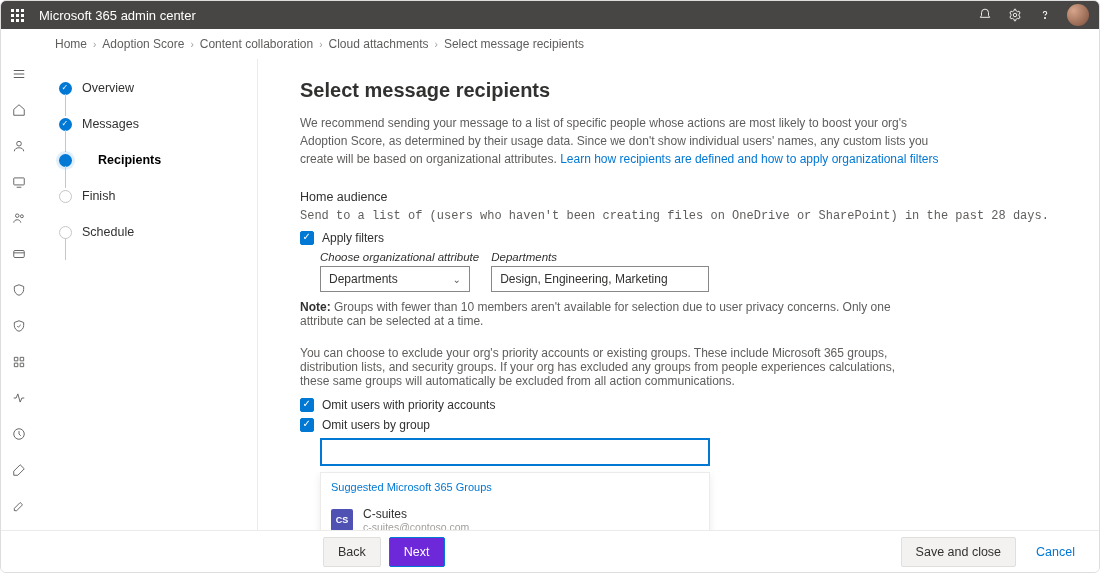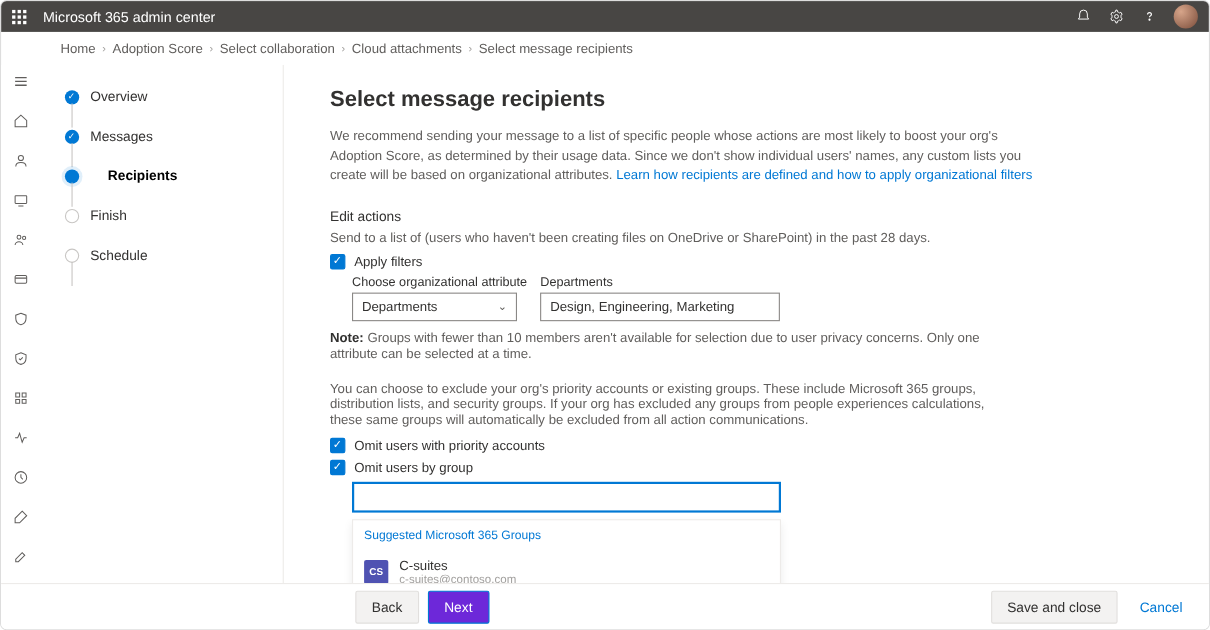--- a/index.html
+++ b/index.html
@@ -37,28 +37,28 @@
   .steps .line { position:absolute; left: 6px; top: 13px; width:1px; height: 22px; background:#c8c6c4; }
   .steps .current-label { font-weight:600; color:#000;padding-left:16px; }
   .steps .wrap { position:relative; }
 
   
   .content { flex:1; padding: 20px 30px 0 42px; border-left:1px solid #edebe9; overflow:hidden; }
   .content h1 { font-size: 20px; font-weight:600; margin-bottom: 12px; }
   .desc { font-size:12px; color:#605e5c; line-height:1.5; max-width: 640px; margin-bottom: 4px; }
   .desc a { color:#0078d4; text-decoration:none; cursor:pointer; }
   .section-label { font-size:12.5px; font-weight:400; margin-top: 22px; margin-bottom:5px; }
-  .subdesc { font-size:12px; color:#605e5c; margin-bottom: 8px; }
+  .subdesc { font-size:12px; color:#605e5c; margin-bottom: 8px; font-family: Liberation Mono, monospace; }
 
   .cb-row { display:flex; align-items:center; margin: 6px 0; font-size:12px; }
   .cb { width:14px; height:14px; border:1px solid #0078d4; background:#0078d4; border-radius:2px; margin-right:8px; position:relative; cursor:pointer; }
   .cb::after { content:"✓"; color:#fff; font-size:10px; position:absolute; top:-1px; left:1.5px; }
 
   .filters-row { display:flex; gap: 12px; margin: 6px 0 6px 20px; }
-  .filters-row .col label { font-size: 11.5px; color:#323130; display:block; margin-bottom:3px; }
+  .filters-row .col label { font-size: 11.5px; color:#323130; display:block; margin-bottom:3px;font-style:italic; }
   .select, .textbox { height:26px; border:1px solid #8a8886; background:#fff; padding: 0 8px; font-size:12px; display:flex; align-items:center; justify-content:space-between; cursor:pointer; }
   .select { width: 150px; }
   .textbox { width: 218px; cursor:text; }
   .select .chev { font-size:10px; color:#605e5c; }
 
   .note { font-size:12px; color:#605e5c; margin-top:8px; max-width:620px; }
   .note b { font-weight:600; color:#323130;}
 
   .group-input-wrap { margin: 6px 0 0 20px; }
   .group-input { width: 390px; height:28px; border:2px solid #0078d4; background:#fff; cursor:text; }
@@ -115,21 +115,21 @@
     </div>
     <div class="avatar"></div>
   </div>
 </div>
 
 <div class="breadcrumb">
   <span class="crumb">Home</span>
     <span class="chev">›</span>
   <span class="crumb">Adoption Score</span>
     <span class="chev">›</span>
-  <span class="crumb">Select collaboration</span>
+  <span class="crumb">Content collaboration</span>
     <span class="chev">›</span>
   <span class="crumb">Cloud attachments</span>
     <span class="chev">›</span>
   <span class="crumb">Select message recipients</span>
 </div>
 
 <div class="main">
 
   <div class="rail">
     <div class="ritem">
@@ -242,21 +242,21 @@
         <div class="line"></div>
       </div>
   </div>
 
   <div class="content">
     <h1>Select message recipients</h1>
     <p class="desc">
       <span>We recommend sending your message to a list of specific people whose actions are most likely to boost your org's Adoption Score, as determined by their usage data. Since we don't show individual users' names, any custom lists you create will be based on organizational attributes. </span><a>Learn how recipients are defined and how to apply organizational filters</a>
     </p>
 
-    <div class="section-label">Edit actions</div>
+    <div class="section-label">Home audience</div>
     <div class="subdesc">Send to a list of (users who haven't been creating files on OneDrive or SharePoint) in the past 28 days.</div>
 
     <div class="cb-row">
       <span class="cb"></span>
       <span>Apply filters</span>
     </div>
 
     <div class="filters-row">
       <div class="col">
         <label>Choose organizational attribute</label>

